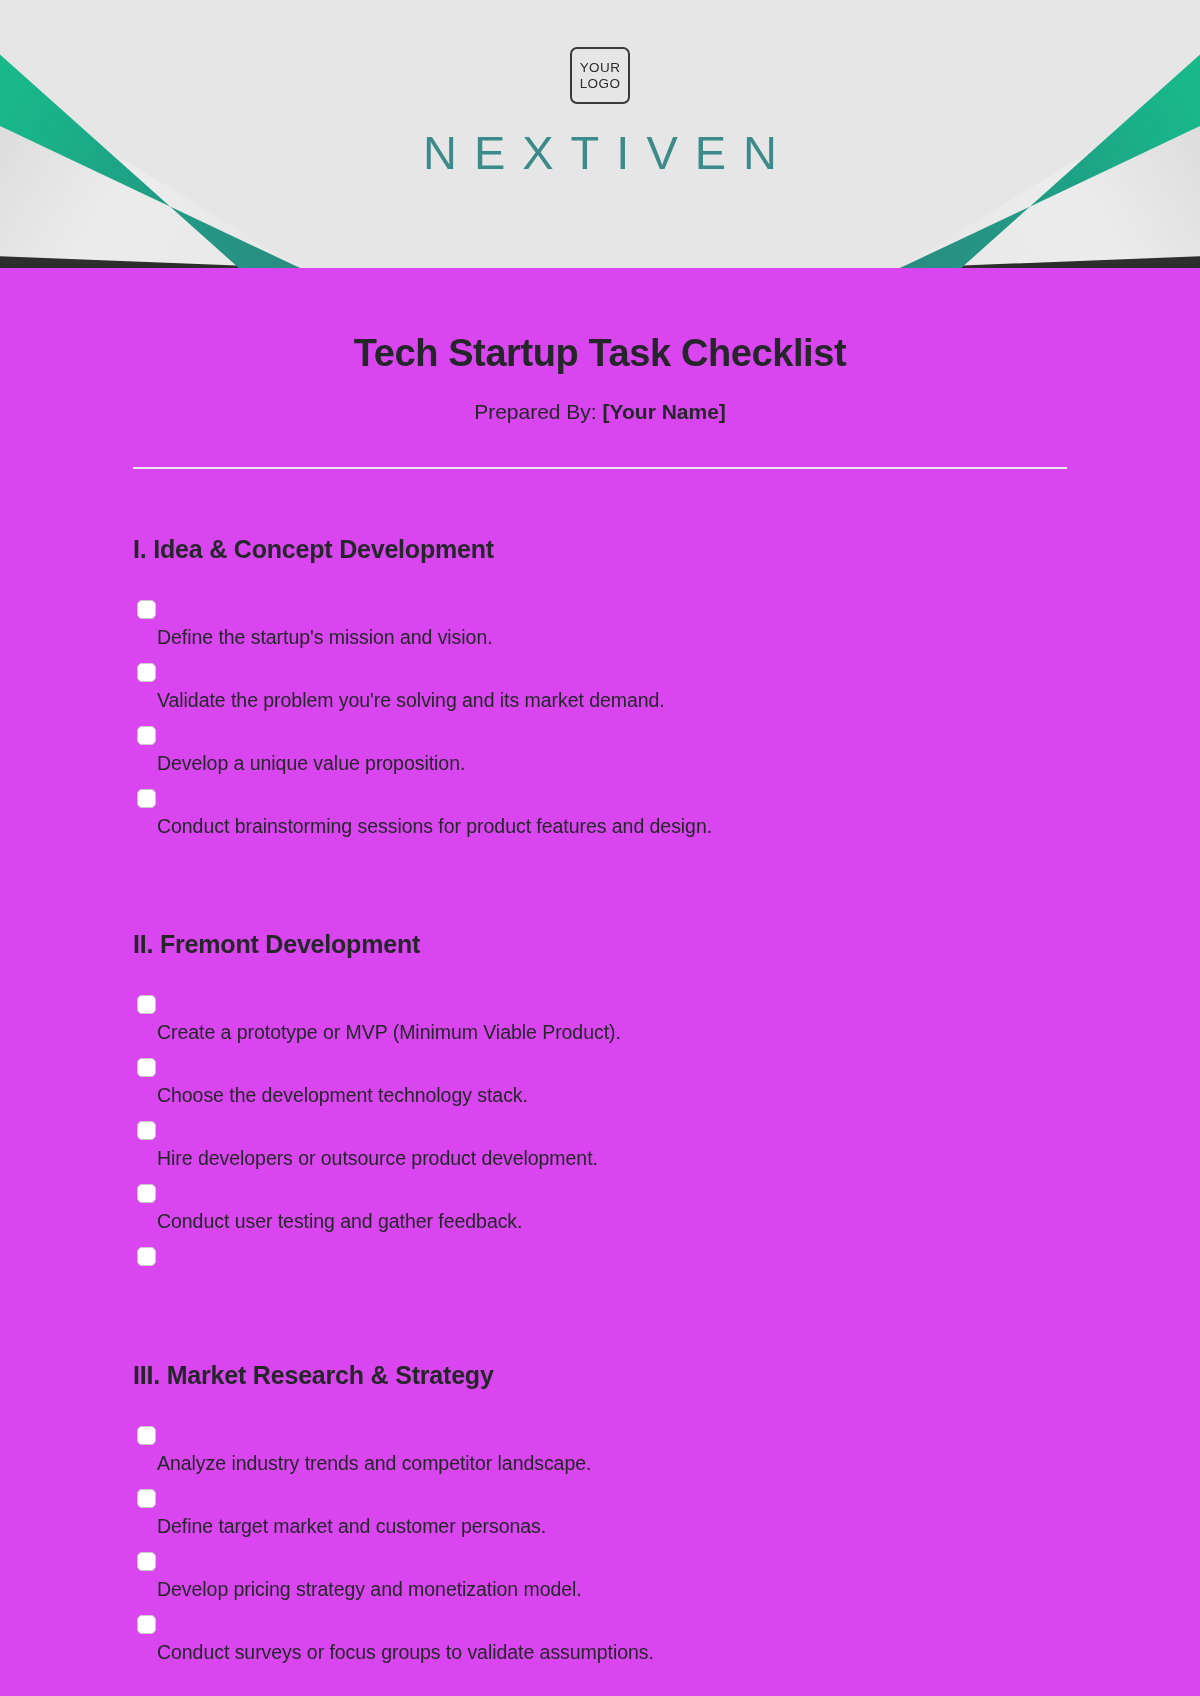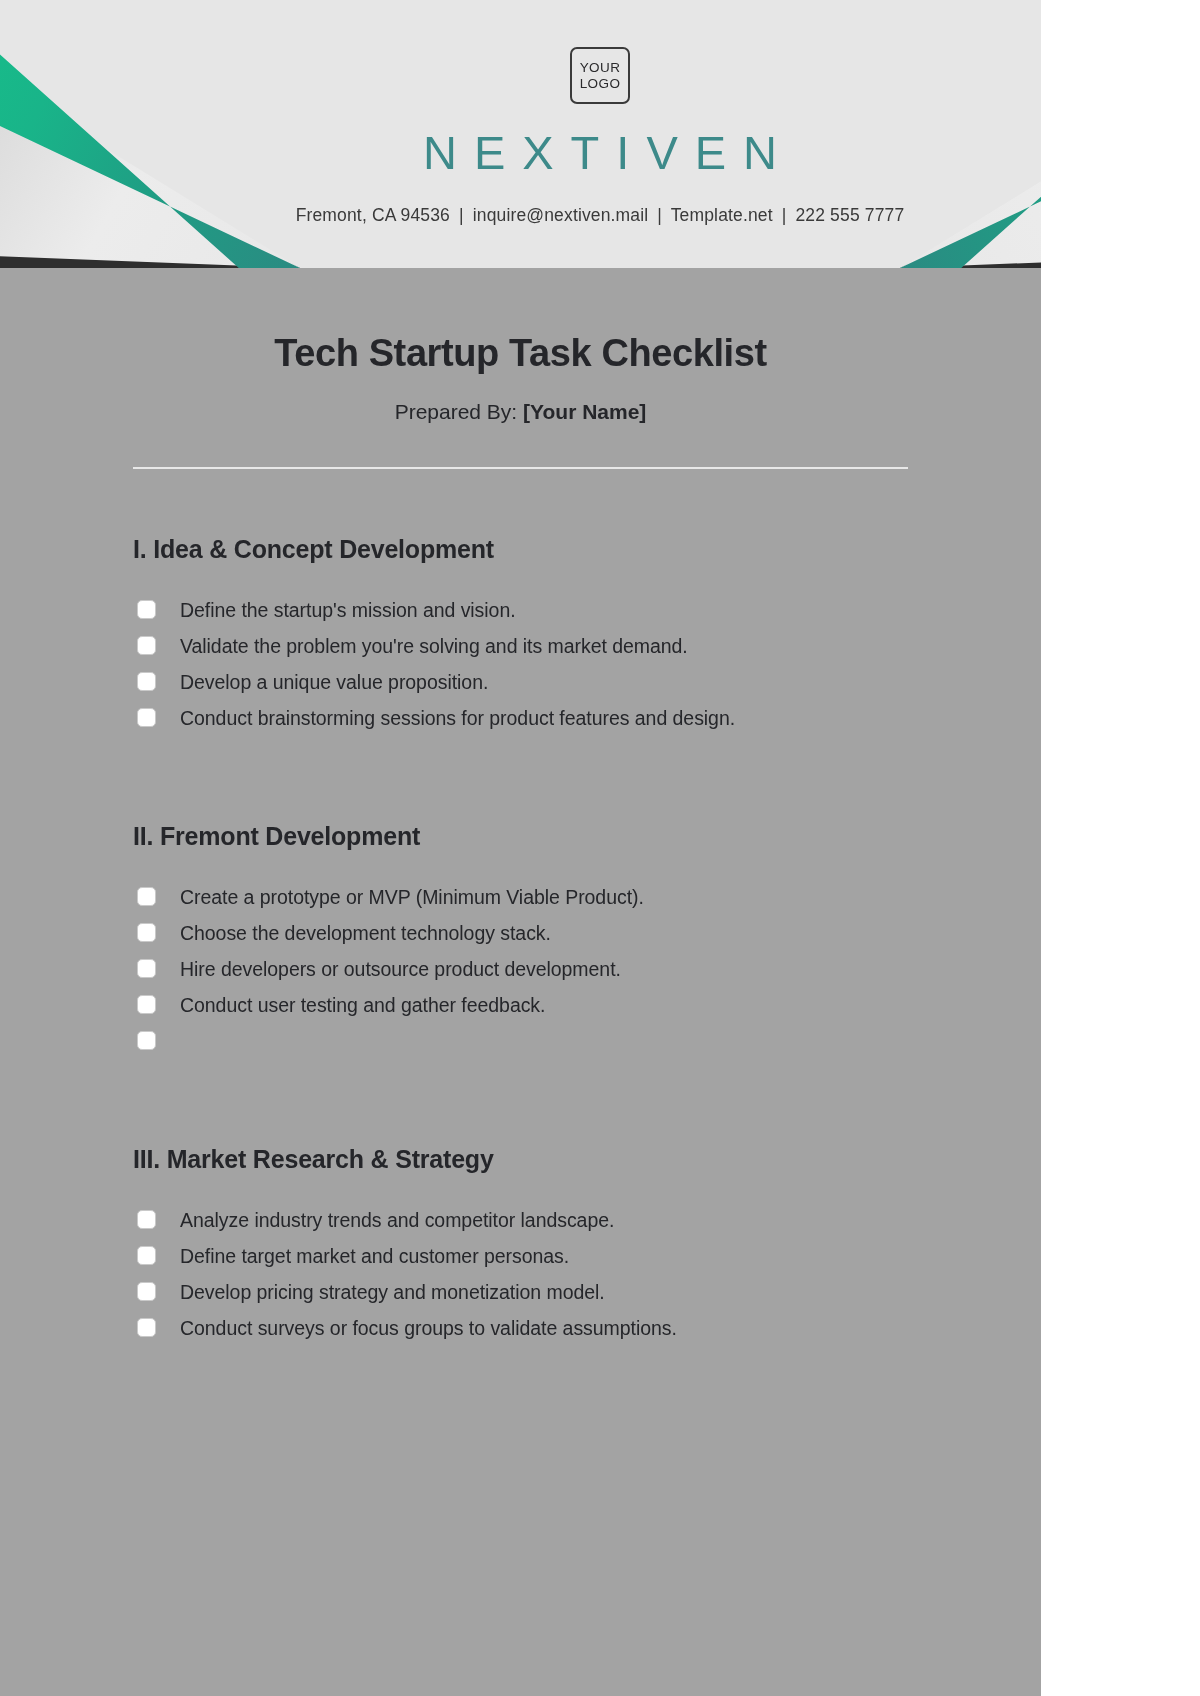--- a/index.html
+++ b/index.html
@@ -10,23 +10,23 @@
   }
 
   body {
     font-family: "Liberation Sans", sans-serif;
     color: #2b2b2d;
     -webkit-font-smoothing: antialiased;
   }
 
   .page {
     position: relative;
-    width: 1041px;
+    width: 1200px;
     min-height: 1696px;
-    background: #a3a3a3;
+    background: #d946ef;
     overflow: hidden;
   }
 
   
   .header {
     position: relative;
     width: 1200px;
     height: 268px;
     background: #e6e6e6;
     overflow: hidden;
@@ -172,20 +172,21 @@
   }
 
   .checklist { list-style: none; }
 
   .check-item {
     display: flex;
     align-items: flex-start;
     min-height: 36px;
     padding: 0;
     margin-bottom: 0;
+    flex-direction: column;
   }
 
   .checkbox {
     flex: 0 0 auto;
     width: 19px;
     height: 19px;
     border: 1.6px solid #c9c9c9;
     border-radius: 5px;
     background: #ffffff;
     margin-top: 8px;
@@ -221,29 +222,20 @@
 
     <div class="header-inner">
 
       <div class="logo-box">
         <span class="logo-line">YOUR</span>
         <span class="logo-line">LOGO</span>
       </div>
 
       <div class="wordmark">NEXTIVEN</div>
 
-      <div class="contact-line">
-        <span>Fremont, CA 94536</span>
-        <span class="contact-sep">|</span>
-        <span>inquire@nextiven.mail</span>
-        <span class="contact-sep">|</span>
-        <span>Template.net</span>
-        <span class="contact-sep">|</span>
-        <span>222 555 7777</span>
-      </div>
 
     </div>
   </div>
 
   <div class="content">
 
     <h1 class="doc-title">Tech Startup Task Checklist</h1>
 
     <div class="prepared-by">
       <span>Prepared By:</span>

